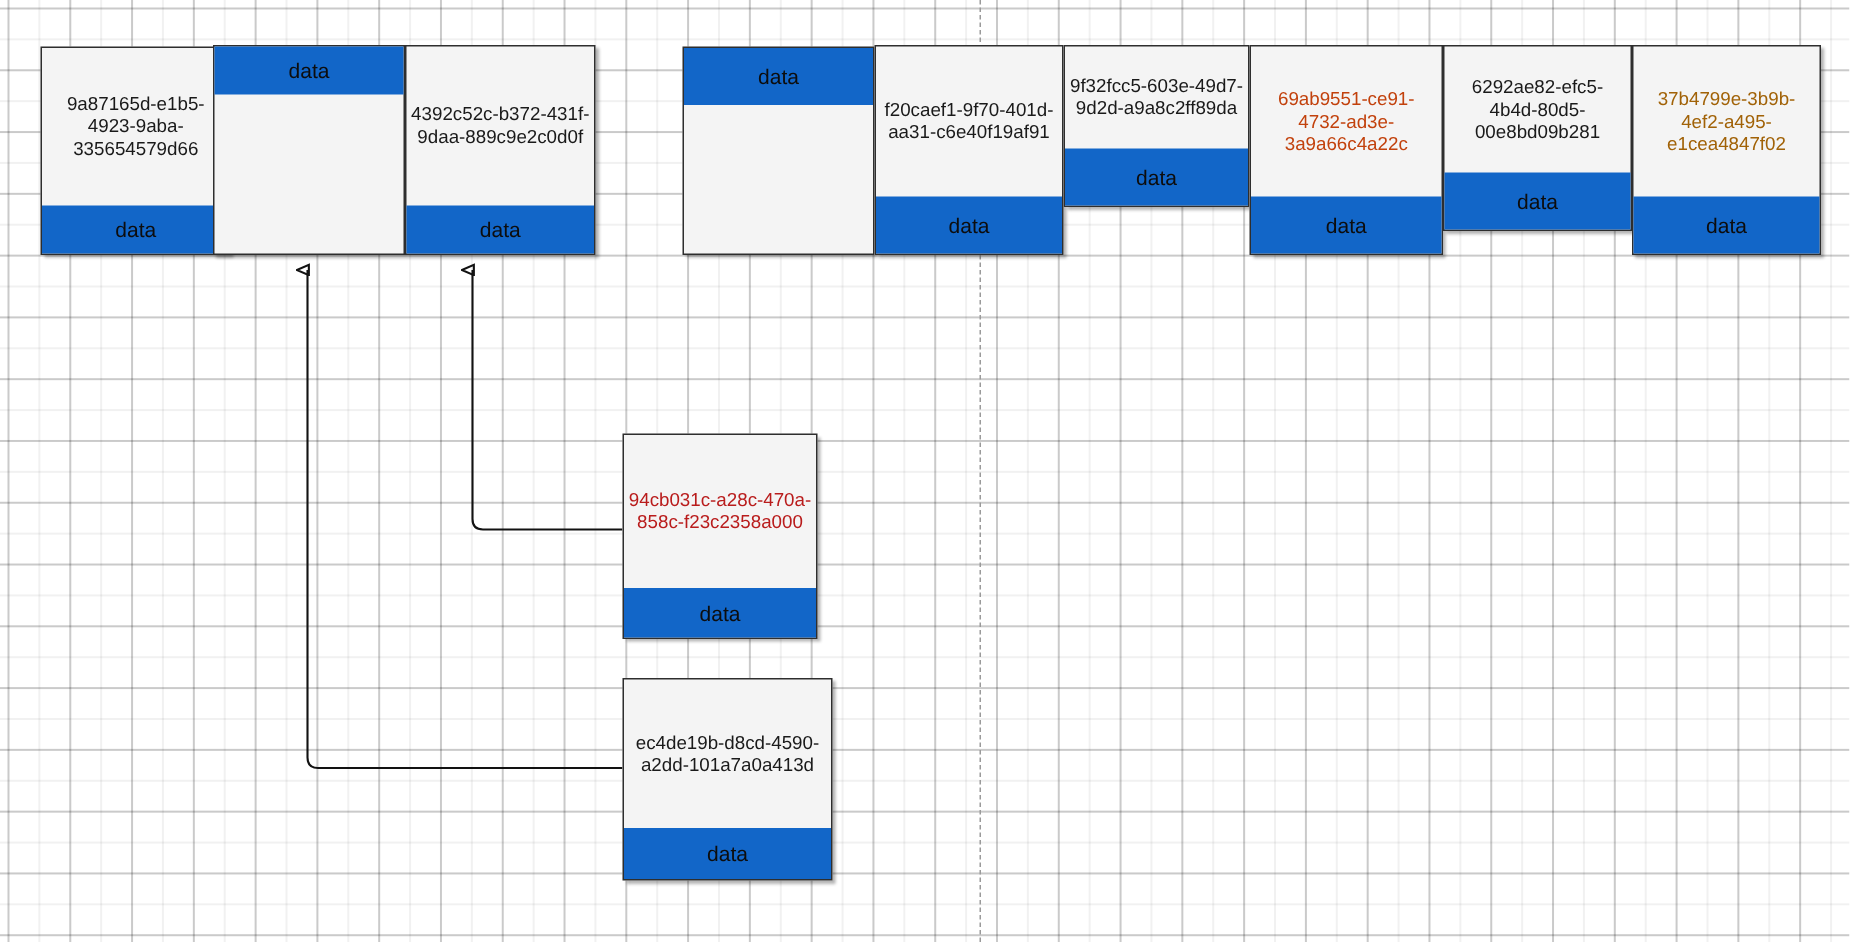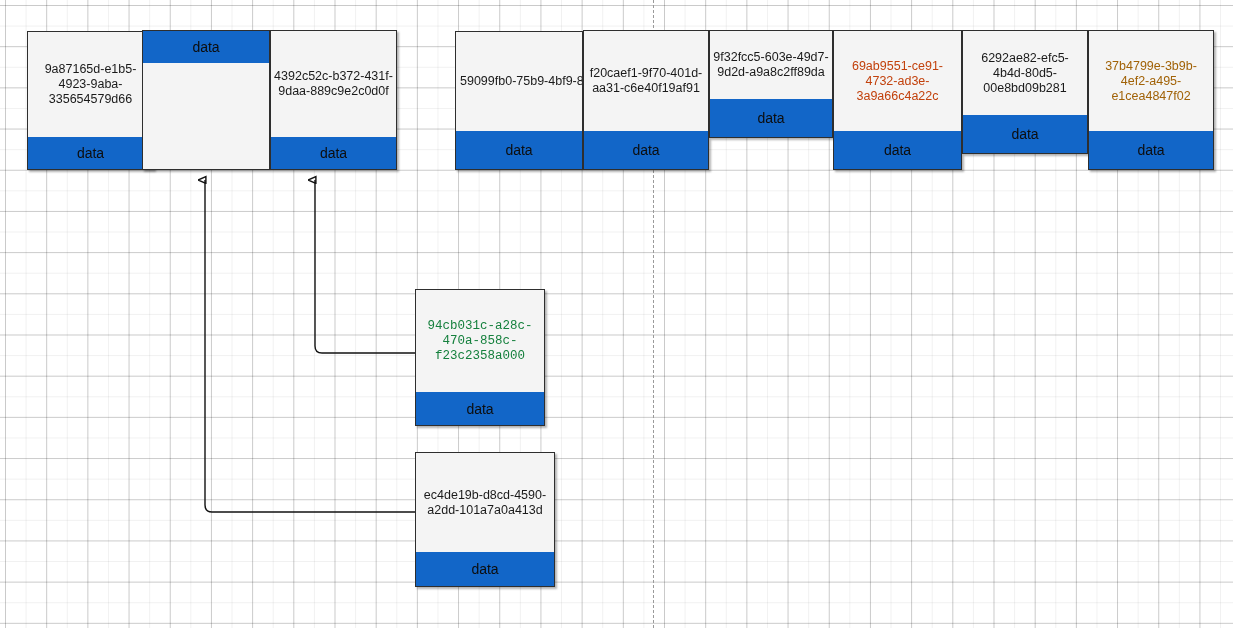--- a/index.html
+++ b/index.html
@@ -118,21 +118,20 @@
   </div>
   <div class="node" style="left: 142px; top: 30px; width: 128px; height: 140px; background: rgb(244, 244, 244); border-color: rgb(46, 46, 46);">
     <div class="band" style="height: 32px; background: rgb(18, 102, 200); color: rgb(13, 13, 13);">data</div>
   </div>
   <div class="node" style="left: 270px; top: 30px; width: 127px; height: 140px; background: rgb(244, 244, 244); border-color: rgb(46, 46, 46);">
     <div class="title" style="color: rgb(26, 26, 26);">4392c52c-b372-431f-9daa-889c9e2c0d0f</div>
     <div class="band" style="height: 32px; background: rgb(18, 102, 200); color: rgb(13, 13, 13);">data</div>
   </div>
 
   <div class="node clip" style="left: 455px; top: 31px; width: 128px; height: 139px; background: rgb(244, 244, 244); border-color: rgb(46, 46, 46);">
-    <div class="title" style="color: rgb(26, 26, 26);">59099fb0-75b9-4bf9-8</div>
     <div class="band" style="height: 38px; background: rgb(18, 102, 200); color: rgb(13, 13, 13);">data</div>
   </div>
   <div class="node" style="left: 583px; top: 30px; width: 126px; height: 140px; background: rgb(244, 244, 244); border-color: rgb(46, 46, 46);">
     <div class="title" style="color: rgb(26, 26, 26);">f20caef1-9f70-401d-aa31-c6e40f19af91</div>
     <div class="band" style="height: 38px; background: rgb(18, 102, 200); color: rgb(13, 13, 13);">data</div>
   </div>
   <div class="node" style="left: 709px; top: 30px; width: 124px; height: 108px; background: rgb(244, 244, 244); border-color: rgb(46, 46, 46);">
     <div class="title" style="color: rgb(26, 26, 26);">9f32fcc5-603e-49d7-9d2d-a9a8c2ff89da</div>
     <div class="band" style="height: 38px; background: rgb(18, 102, 200); color: rgb(13, 13, 13);">data</div>
   </div>
@@ -143,21 +142,21 @@
   <div class="node" style="left: 962px; top: 30px; width: 126px; height: 124px; background: rgb(244, 244, 244); border-color: rgb(46, 46, 46);">
     <div class="title" style="color: rgb(26, 26, 26);">6292ae82-efc5-4b4d-80d5-00e8bd09b281</div>
     <div class="band" style="height: 38px; background: rgb(18, 102, 200); color: rgb(13, 13, 13);">data</div>
   </div>
   <div class="node" style="left: 1088px; top: 30px; width: 126px; height: 140px; background: rgb(244, 244, 244); border-color: rgb(46, 46, 46);">
     <div class="title" style="color: #a16207;">37b4799e-3b9b-4ef2-a495-e1cea4847f02</div>
     <div class="band" style="height: 38px; background: rgb(18, 102, 200); color: rgb(13, 13, 13);">data</div>
   </div>
 
   <div class="node" style="left: 415px; top: 289px; width: 130px; height: 137px; background: rgb(244, 244, 244); border-color: rgb(46, 46, 46);">
-    <div class="title" style="color: #15803d; font-family: Liberation Mono, monospace;">94cb031c-a28c-470a-858c-f23c2358a000</div>
+    <div class="title" style="color: #b91c1c;">94cb031c-a28c-470a-858c-f23c2358a000</div>
     <div class="band" style="height: 33px; background: rgb(18, 102, 200); color: rgb(13, 13, 13);">data</div>
   </div>
   <div class="node" style="left: 415px; top: 452px; width: 140px; height: 135px; background: rgb(244, 244, 244); border-color: rgb(46, 46, 46);">
     <div class="title" style="color: rgb(26, 26, 26);">ec4de19b-d8cd-4590-a2dd-101a7a0a413d</div>
     <div class="band" style="height: 34px; background: rgb(18, 102, 200); color: rgb(13, 13, 13);">data</div>
   </div>
 
 </div>
 
 </body></html>

